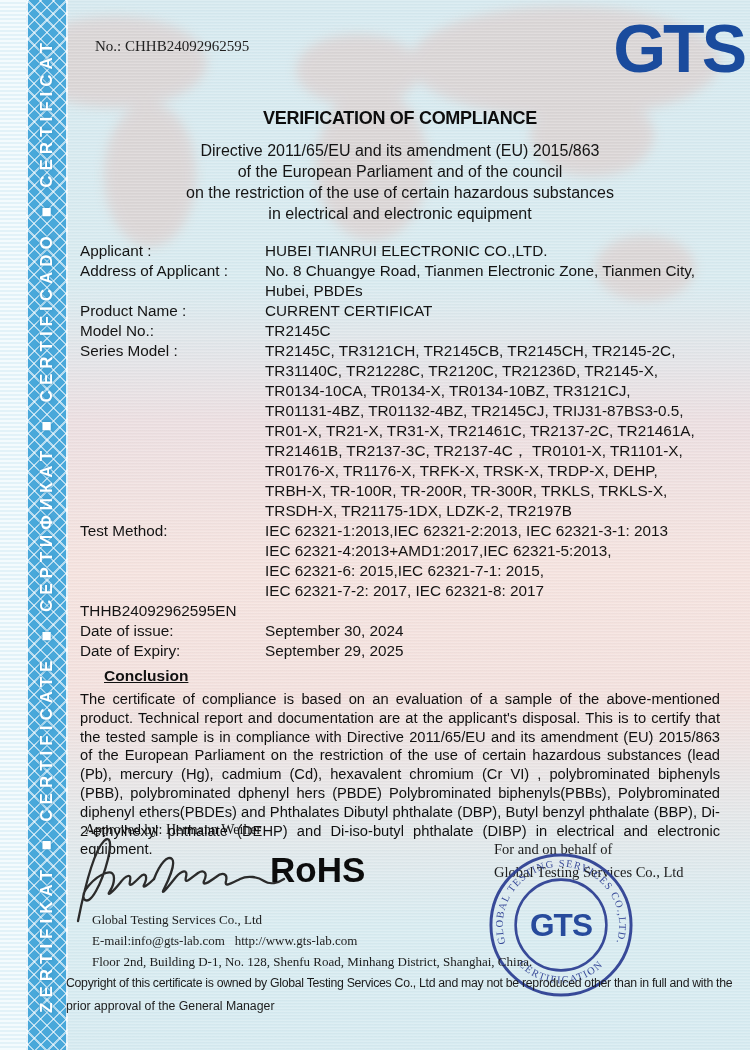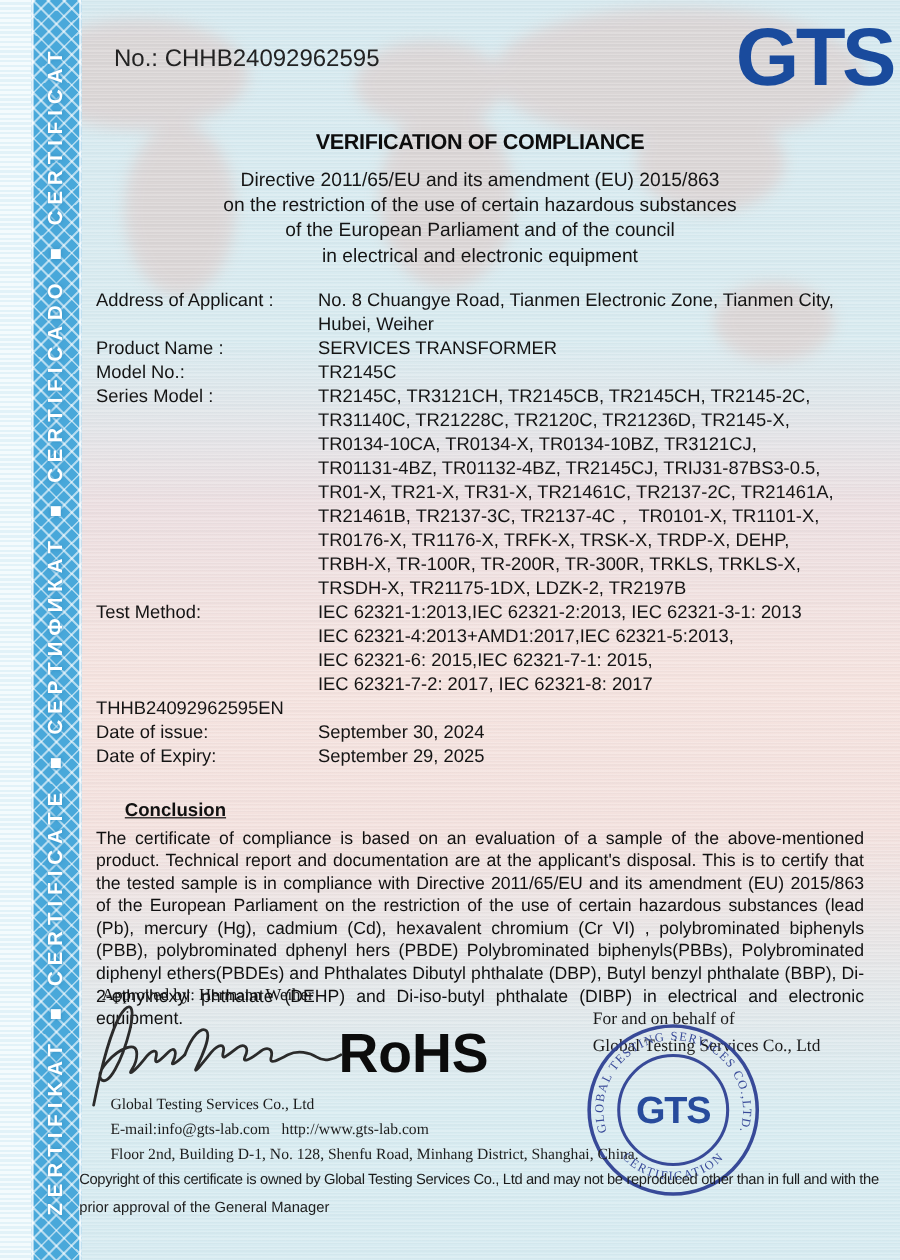--- a/index.html
+++ b/index.html
@@ -19,39 +19,39 @@
     background-image:
       repeating-linear-gradient(45deg,rgba(255,255,255,0) 0 3px,rgba(255,255,255,.6) 3px 4.6px,rgba(255,255,255,0) 4.6px 9px),
       repeating-linear-gradient(-45deg,rgba(255,255,255,0) 0 3px,rgba(255,255,255,.6) 3px 4.6px,rgba(255,255,255,0) 4.6px 9px);
     border-left:2px solid rgba(255,255,255,.85);border-right:2px solid rgba(255,255,255,.85);
     display:flex;align-items:center;justify-content:center;}
   .band-text{
     writing-mode:vertical-rl;transform:rotate(180deg);
     font-size:17px;font-weight:bold;color:#fff;letter-spacing:5px;white-space:nowrap;
     text-shadow:0 0 4px rgba(58,150,200,.95),0 0 2px rgba(58,150,200,.9);}
   
-  .cert-no{position:absolute;left:95px;top:38px;font-size:20px;color:#222;}
+  .cert-no{position:absolute;left:95px;top:38px;font-size:15px;color:#222;font-family:Liberation Serif, serif;}
   .logo{position:absolute;right:6px;top:14px;font-size:68px;font-weight:bold;
     color:#1a4b9d;letter-spacing:-3px;line-height:1;}
   .title{position:absolute;left:70px;right:20px;top:108px;text-align:center;
     font-size:18px;font-weight:bold;letter-spacing:-.3px;color:#0d0d0d;}
   .directive{position:absolute;left:70px;right:20px;top:140px;text-align:center;
     font-size:16px;font-weight:normal;line-height:21px;color:#151515;}
   
   .fields{position:absolute;left:80px;right:26px;top:241px;font-size:15.3px;line-height:20px;}
   .frow{display:grid;grid-template-columns:185px 1fr;}
   .flabel{color:#141414;}
   .fval div{color:#141414;}
   
   .concl-head{position:absolute;left:80px;top:667px;font-size:15.5px;font-weight:bold;text-decoration:underline;margin-left:24px;}
   .concl-para{position:absolute;left:80px;right:30px;top:690px;font-size:14.7px;line-height:18.8px;text-align:justify;color:#101010;}
   
   .approved{position:absolute;left:85px;top:822px;font-family:"Liberation Serif",serif;font-size:14px;text-align:right;}
   .sig{position:absolute;left:60px;top:833px;width:235px;height:95px;}
-  .rohs{position:absolute;left:282px;top:850px;font-size:46px;font-weight:bold;color:#0c0c0c;}
+  .rohs{position:absolute;left:270px;top:850px;font-size:35px;font-weight:bold;color:#0c0c0c;}
   .behalf{position:absolute;left:494px;top:838px;font-family:"Liberation Serif",serif;font-size:14.5px;line-height:23px;color:#1b1b1b;}
   .stamp{position:absolute;left:487px;top:851px;width:148px;height:148px;opacity:.93;}
   
   .f-company{position:absolute;left:92px;top:912px;font-family:"Liberation Serif",serif;font-size:13px;color:#1c1c1c;}
   .f-contact{position:absolute;left:92px;top:933px;font-family:"Liberation Serif",serif;font-size:13px;color:#1c1c1c;}
   .f-address{position:absolute;left:92px;top:954px;font-family:Liberation Serif, serif;font-size:13px;color:#1c1c1c;}
   .f-copy1{position:absolute;left:66px;top:976px;font-size:12.3px;letter-spacing:-.3px;color:#1c1c1c;white-space:nowrap;}
   .f-copy2{position:absolute;left:66px;top:999px;font-size:12.3px;color:#1c1c1c;}
 </style>
 </head>
@@ -80,37 +80,43 @@
   <div class="band">
     <div class="band-text">ZERTIFIKAT ■ CERTIFICATE ■ СЕРТИФИКАТ ■ CERTIFICADO ■ CERTIFICAT</div>
   </div>
 
   <div class="cert-no">No.: CHHB24092962595</div>
   <div class="logo">GTS</div>
 
   <div class="title">VERIFICATION OF COMPLIANCE</div>
   <div class="directive">
     <div>Directive 2011/65/EU and its amendment (EU) 2015/863</div>
+    <div>of the European Parliament and of the council</div>
     <div>on the restriction of the use of certain hazardous substances</div>
-    <div>of the European Parliament and of the council</div>
     <div>in electrical and electronic equipment</div>
   </div>
 
   <div class="fields">
     <div class="frow">
+      <div class="flabel">Applicant :</div>
+      <div class="fval">
+          <div>HUBEI TIANRUI ELECTRONIC CO.,LTD.</div>
+        </div>
+    </div>
+    <div class="frow">
       <div class="flabel">Address of Applicant :</div>
       <div class="fval">
         <div>No. 8 Chuangye Road, Tianmen Electronic Zone, Tianmen City,</div>
-        <div>Hubei, Weiher</div>
+        <div>Hubei, PBDEs</div>
       </div>
     </div>
     <div class="frow">
       <div class="flabel">Product Name :</div>
       <div class="fval">
-          <div>SERVICES TRANSFORMER</div>
+          <div>CURRENT CERTIFICAT</div>
         </div>
     </div>
     <div class="frow">
       <div class="flabel">Model No.:</div>
       <div class="fval">
           <div>TR2145C</div>
         </div>
     </div>
     <div class="frow">
       <div class="flabel">Series Model :</div>

